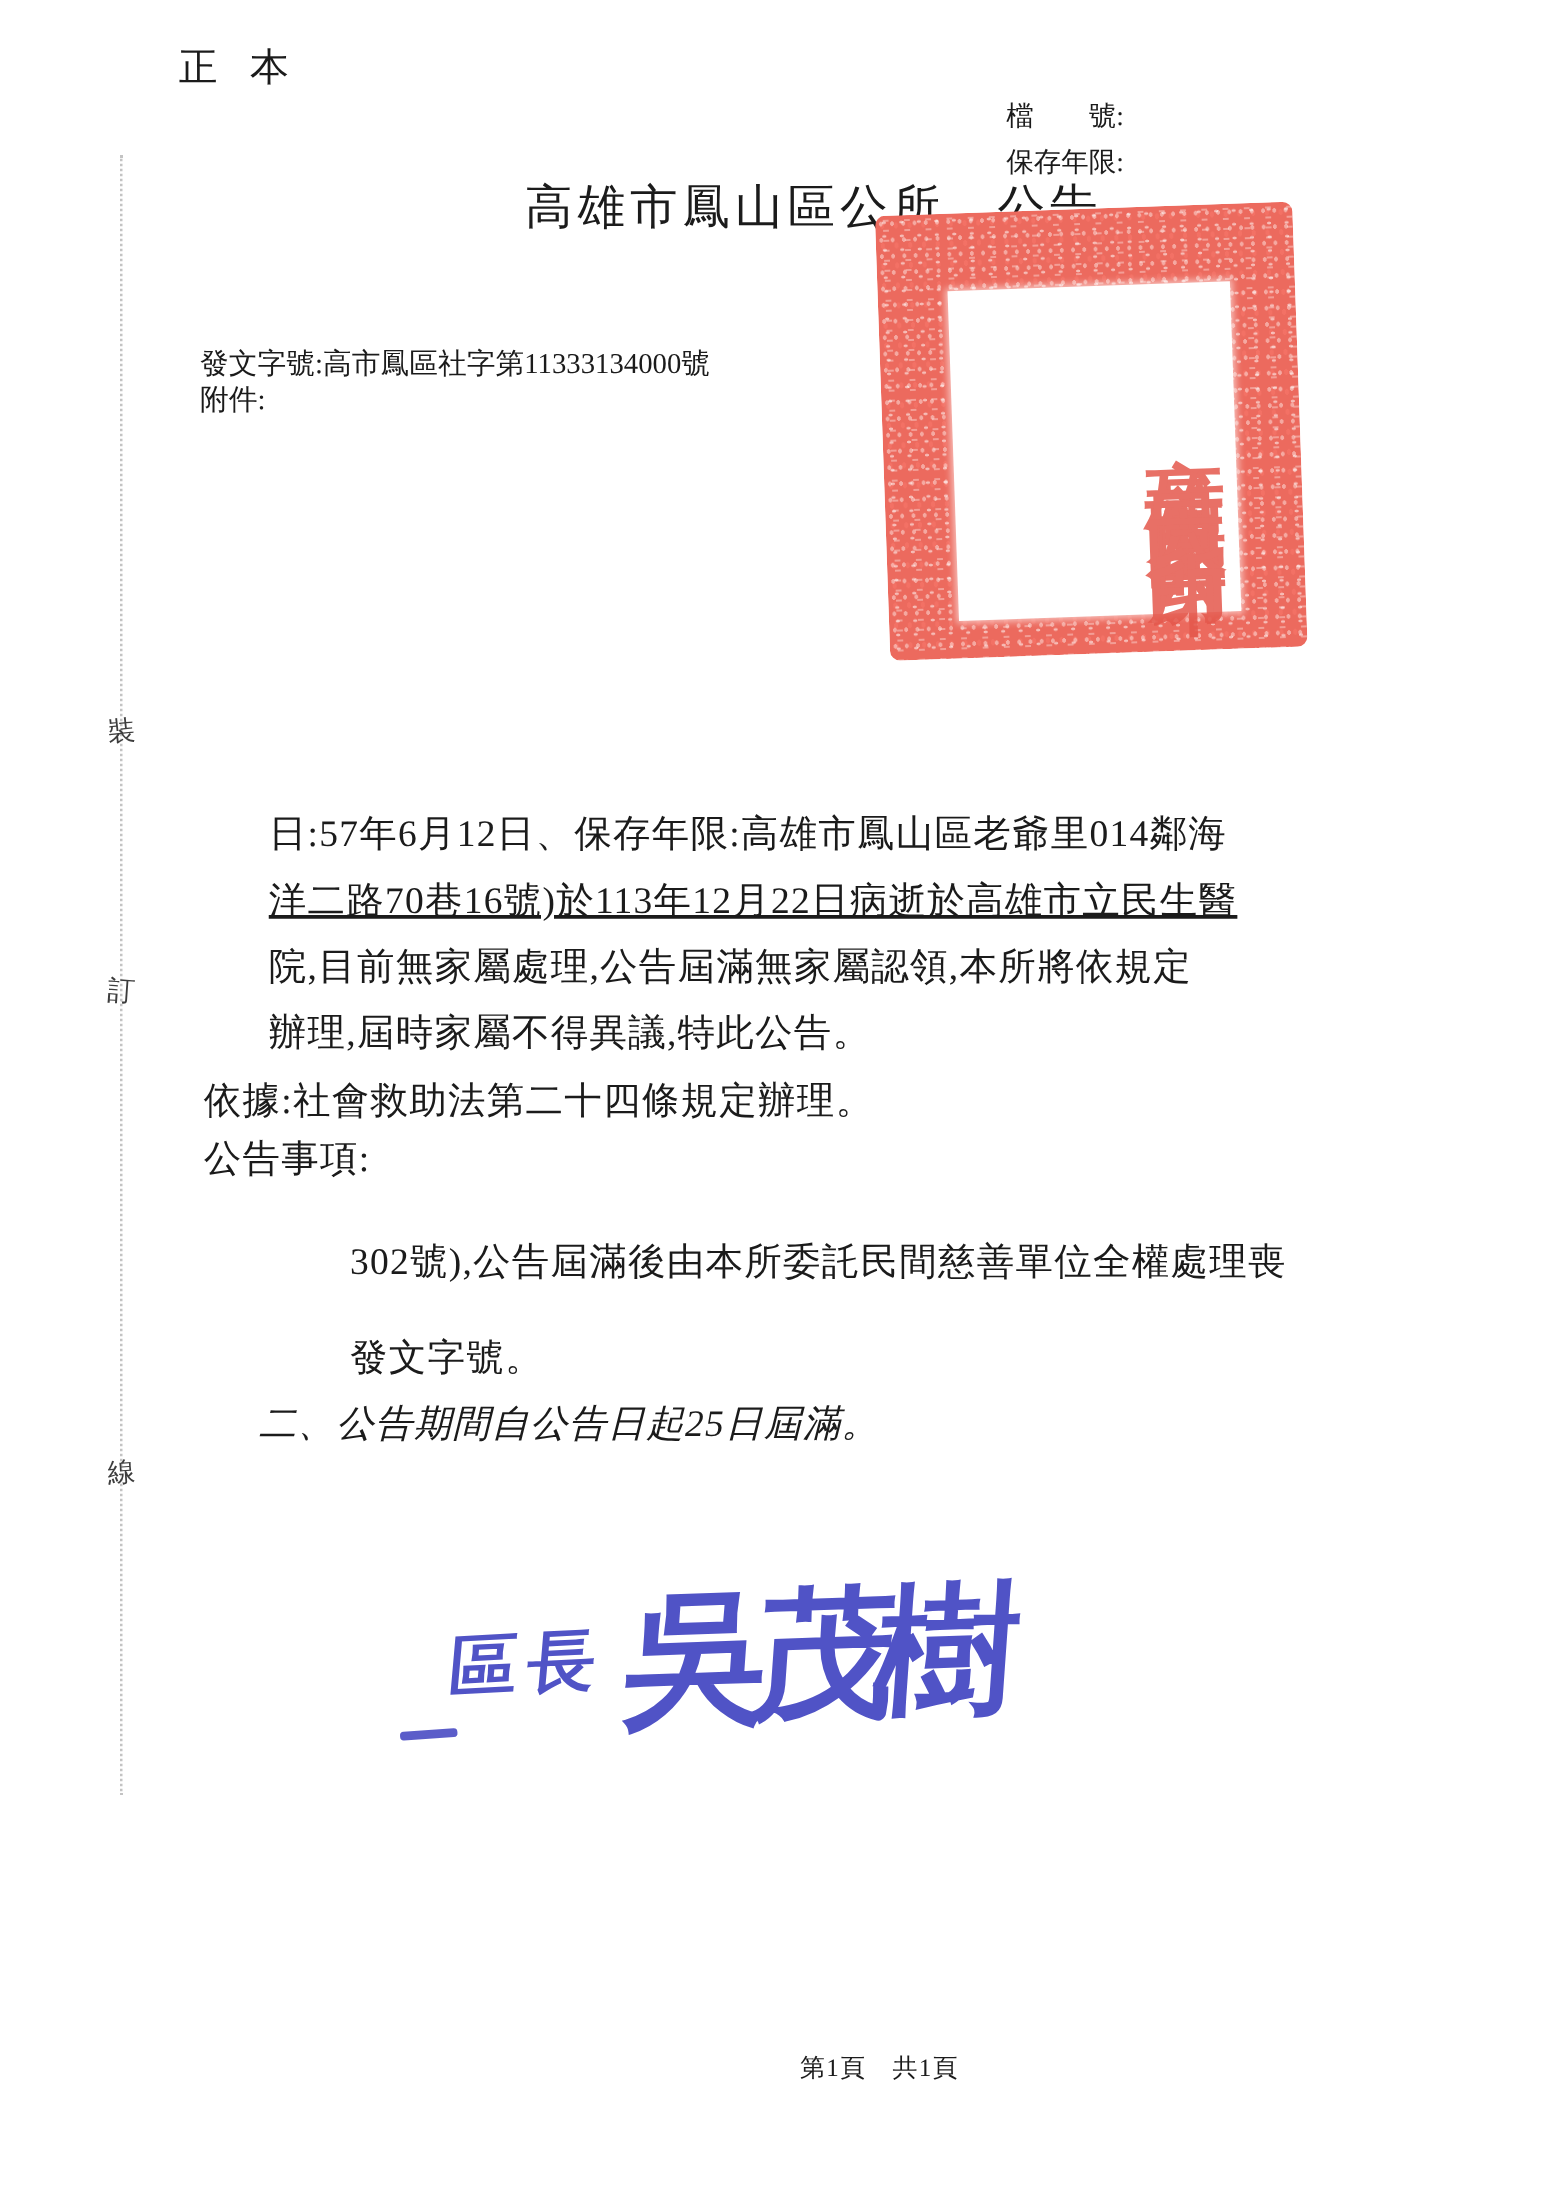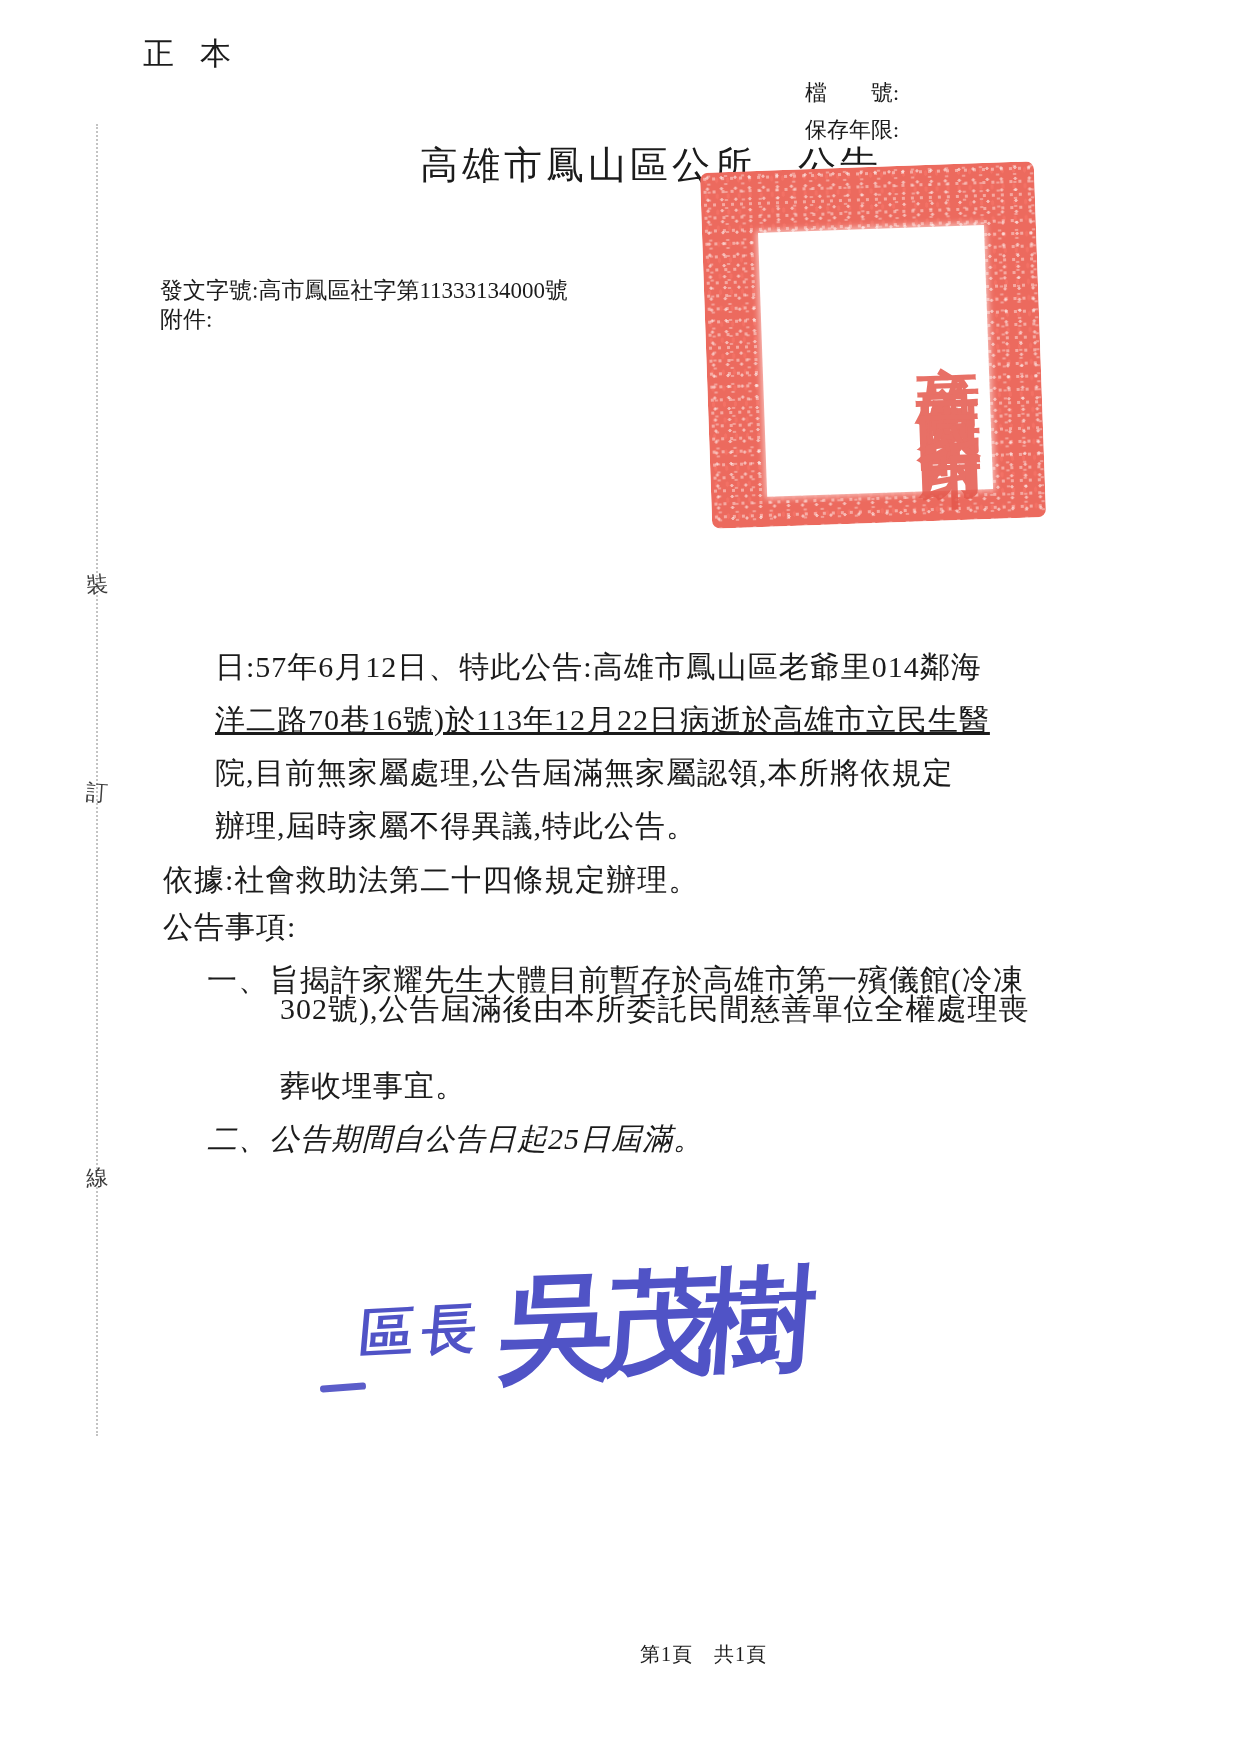--- a/index.html
+++ b/index.html
@@ -89,29 +89,28 @@
     <div class="seal-inner">
       <div class="seal-text">高雄市鳳山區公所印</div>
     </div>
   </div>
 
   <div class="abs binding-line"></div>
   <div class="abs binding-mark bm-1">裝</div>
   <div class="abs binding-mark bm-2">訂</div>
   <div class="abs binding-mark bm-3">線</div>
 
-  <div class="abs body-line" style="left:215px;top:647px;">日:57年6月12日、特此公告:高雄市鳳山區老爺里014鄰海</div>
+  <div class="abs body-line" style="left:215px;top:647px;">日:57年6月12日、保存年限:高雄市鳳山區老爺里014鄰海</div>
   <div class="abs body-line" style="left:215px;top:700px;text-decoration:underline;">洋二路70巷16號)於113年12月22日病逝於高雄市立民生醫</div>
   <div class="abs body-line" style="left:215px;top:753px;">院,目前無家屬處理,公告屆滿無家屬認領,本所將依規定</div>
   <div class="abs body-line" style="left:215px;top:806px;">辦理,屆時家屬不得異議,特此公告。</div>
   <div class="abs body-line" style="left:163px;top:860px;">依據:社會救助法第二十四條規定辦理。</div>
   <div class="abs body-line" style="left:163px;top:907px;">公告事項:</div>
-  <div class="abs body-line" style="left:207px;top:960px;">一、旨揭許家耀先生大體目前暫存於高雄市第一殯儀館(冷凍</div>
   <div class="abs body-line" style="left:280px;top:989px;">302號),公告屆滿後由本所委託民間慈善單位全權處理喪</div>
-  <div class="abs body-line" style="left:280px;top:1066px;">葬收埋事宜。</div>
+  <div class="abs body-line" style="left:280px;top:1066px;">發文字號。</div>
   <div class="abs body-line" style="left:207px;top:1119px;font-style:italic;">二、公告期間自公告日起25日屆滿。</div>
 
   <div class="abs sig sig-title">區長</div>
   <div class="abs sig sig-name">吳茂樹</div>
   <div class="abs sig-underline"></div>
 
   <div class="abs footer">第1頁　共1頁</div>
 
 </div>
 

